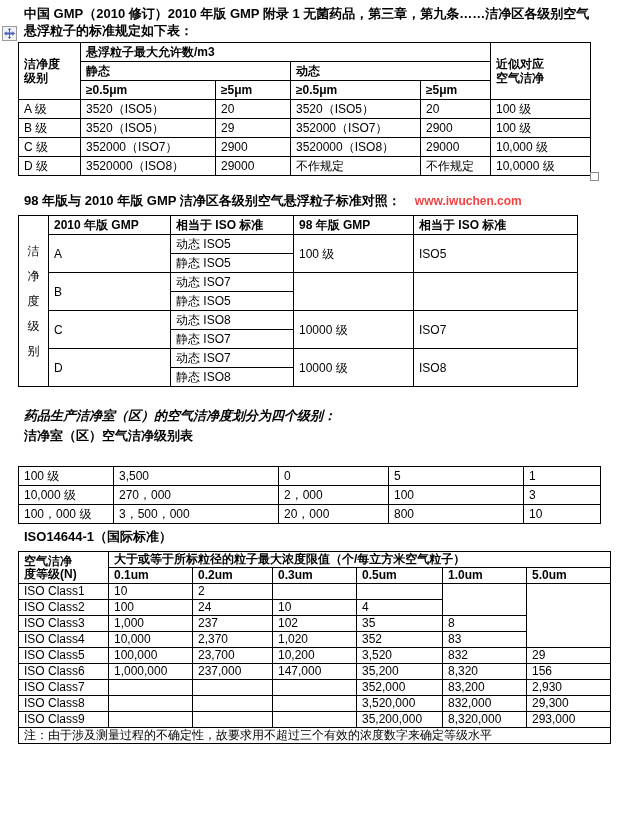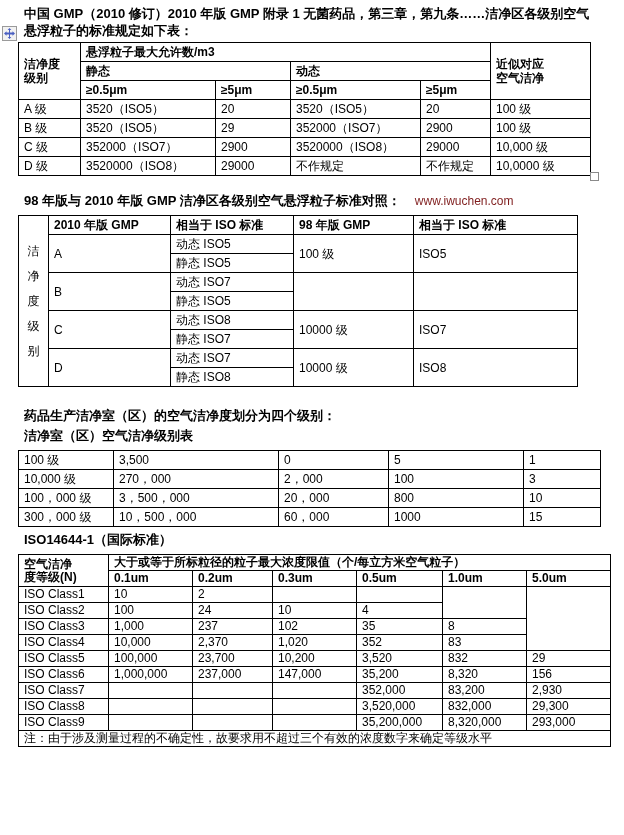--- a/index.html
+++ b/index.html
@@ -2,24 +2,24 @@
 <html><head>
 <meta charset="utf-8">
 <style>
   html,body{margin:0;padding:0;background:#fff;}
   body{width:624px;height:835px;position:relative;color:#000;
        font-family:"Liberation Sans","DejaVu Sans",sans-serif;}
   .doc{position:relative;padding:3px 0 8px 18px;}
   .h{font-weight:bold;font-size:13px;line-height:17px;margin:0;}
   .p1{margin:2px 0 3px 6px;width:575px;}
   .p2{margin:16px 0 5px 6px;}
-  .p3{margin:20px 0 0 6px;}
-  .p4{margin:3px 0 6px 6px;}
+  .p3{margin:20px 0 0 6px;font-style:italic;}
+  .p4{margin:3px 0 22px 6px;}
   .p5{margin:4px 0 6px 6px;}
-  .link{color:#7f1d1d;font-weight:normal;font-size:12px;margin-left:14px;}
+  .link{color:#ef4444;font-weight:bold;font-size:12px;margin-left:14px;}
   table{border-collapse:collapse;table-layout:fixed;}
   td,th{border:1px solid #000;font-size:12px;font-weight:normal;padding:2px 5px;
         line-height:14px;text-align:left;vertical-align:middle;overflow:hidden;}
   th{font-weight:bold;}
   .t4 td,.t4 th{padding:1px 5px;line-height:13px;}
   .side-cell{width:30px;padding:0;}
   .vlab{display:flex;flex-direction:column;align-items:center;justify-content:center;gap:11px;font-size:12px;}
   .move-handle{position:absolute;left:2px;top:26px;width:13px;height:13px;border:1px solid #9a9a9a;
                background:#f2f2f2;display:flex;align-items:center;justify-content:center;}
   .resize-handle{position:absolute;left:590px;top:172px;width:7px;height:7px;border:1px solid #8a8a8a;background:#fff;}
@@ -200,27 +200,20 @@
       <td>100</td>
       <td>3</td>
     </tr>
     <tr>
       <td>100，000 级</td>
       <td>3，500，000</td>
       <td>20，000</td>
       <td>800</td>
       <td>10</td>
     </tr>
-    <tr>
-      <td>300，000 级</td>
-      <td>10，500，000</td>
-      <td>60，000</td>
-      <td>1000</td>
-      <td>15</td>
-    </tr>
   </tbody>
     </table>
 
   <p class="h p5">ISO14644-1（国际标准）</p>
 
   <table class="t4" style="width:592px">
     <colgroup>
         <col style="width:90px">
         <col style="width:84px">
         <col style="width:80px">

